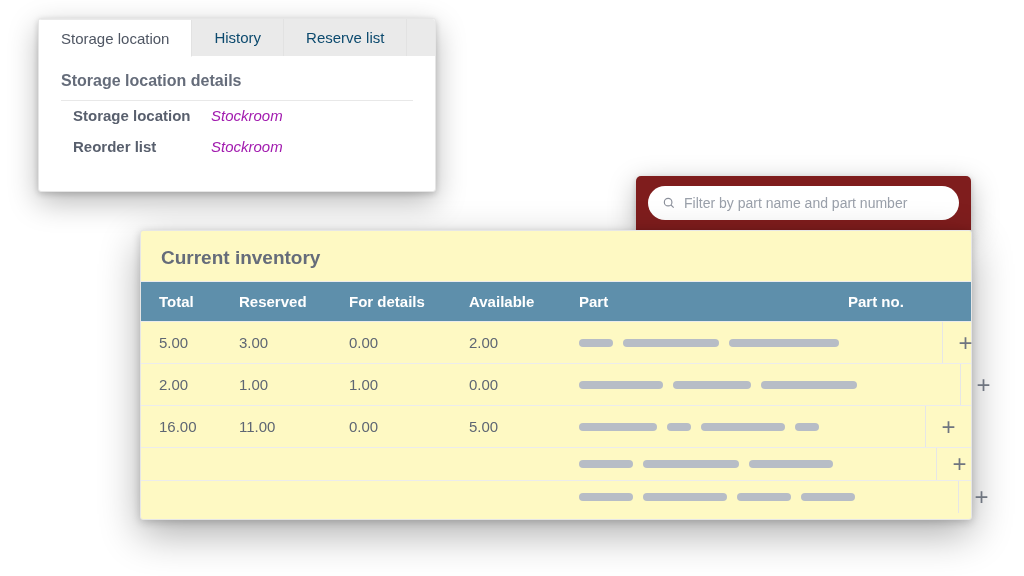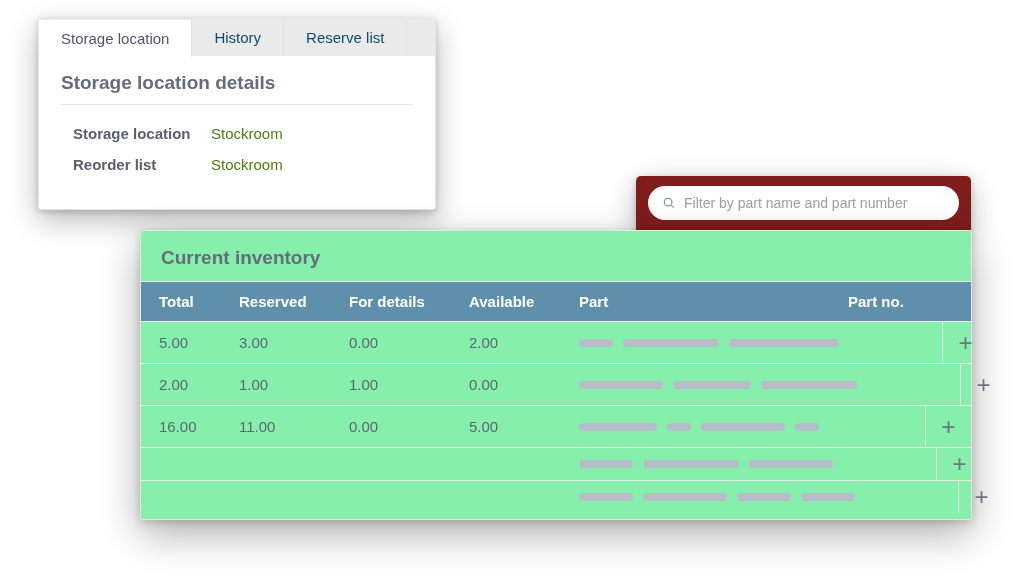--- a/index.html
+++ b/index.html
@@ -30,30 +30,29 @@
     border-right: 1px solid #e2e2e2;
   }
   .tab.active {
     background: #fff;
     color: #4f5663;
     border-bottom: 1px solid #fff;
     position: relative; top: 1px;
   }
   .card-storage .body { padding: 16px 22px 28px; }
   .section-title {
-    font-size: 19px;
+    font-size: 16px;
     color: #656c7a;
     font-weight: 600;
     padding-bottom: 10px;
     border-bottom: 1px solid #e8e8e8;
-    margin-bottom: 14px;
   }
   .kv-row { display: flex; padding: 6px 0 8px; }
   .kv-key { width: 150px; font-size: 15px; color: #585f6d; font-weight: 600; padding-left: 12px; }
-  .kv-val { font-size: 15px; color: #4d7c0f; }
+  .kv-val { font-size: 15px; color: #a21caf; font-style: italic; }
 
   
   .searchbar {
     position: absolute;
     left: 636px; top: 176px;
     width: 335px;
     background: #7f1d1d;
     border-radius: 5px 5px 0 0;
     padding: 10px 12px;
     box-shadow: 0 8px 28px rgba(0,0,0,.28), 0 2px 6px rgba(0,0,0,.18);
@@ -73,21 +72,21 @@
     border: none; outline: none; flex: 1;
     font-size: 14px; color: #5e6673; background: transparent;
   }
   .search-input::placeholder { color: #9aa0aa; }
 
   
   .card-inventory {
     position: absolute;
     left: 140px; top: 230px;
     width: 832px;
-    background: #86efac;
+    background: #fef9c3;
     border: 1px solid #e6e6e6;
     border-radius: 3px;
     box-shadow: 0 14px 40px rgba(0,0,0,.32), 0 2px 8px rgba(0,0,0,.18);
     z-index: 3;
     padding: 16px 0 6px;
   }
   .card-inventory .title {
     font-size: 19px; color: #656c7a; font-weight: 600;
     padding: 0 20px 12px;
     border-bottom: 1px solid #ececec;

